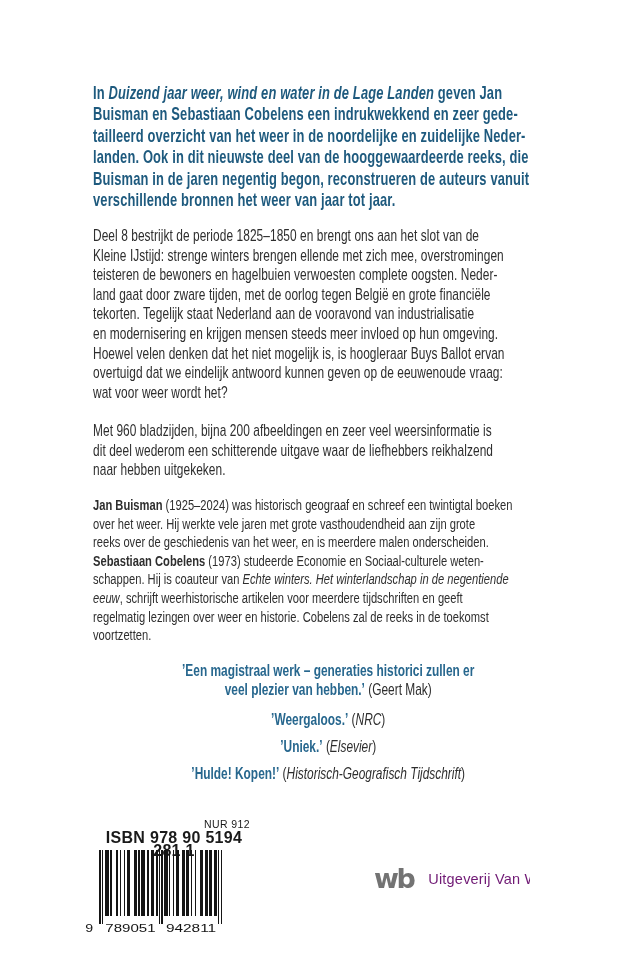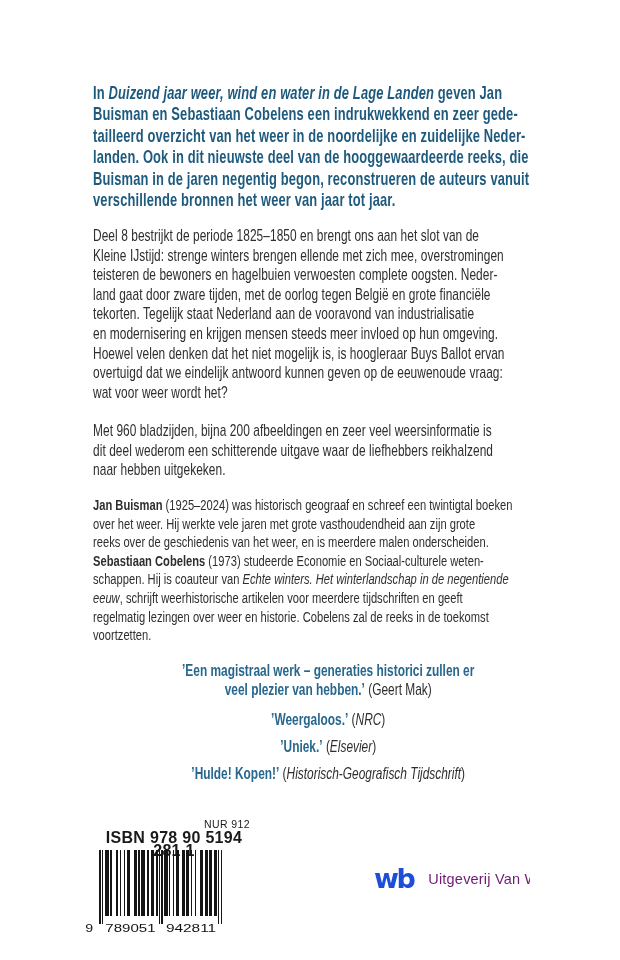--- a/index.html
+++ b/index.html
@@ -50,21 +50,21 @@
   svg.ean{position:absolute;left:66px;top:830px;shape-rendering:crispEdges;}
   svg.ean rect{fill:#151515;}
   svg.ean text{
     fill:#151515;font-family:"Liberation Sans",sans-serif;
     shape-rendering:auto;
   }
 
   .publisher{position:absolute;left:356px;top:845px;height:32px;display:flex;align-items:center;}
   .wb{
     font-family:"DejaVu Sans",sans-serif;font-weight:900;font-size:27px;
-    letter-spacing:-2.5px;color:#1d4ed8;line-height:30px;
+    letter-spacing:-2.5px;color:#737373;line-height:30px;
   }
   .pubname{margin-left:15px;font-size:14.5px;color:#701a75;letter-spacing:.2px;white-space:nowrap;}
 </style>
 </head>
 <body>
 
 <div class="cover">
 
   <div class="block intro">
     <span class="line"><span>In </span><i>Duizend jaar weer, wind en water in de Lage Landen</i><span> geven Jan</span></span>

